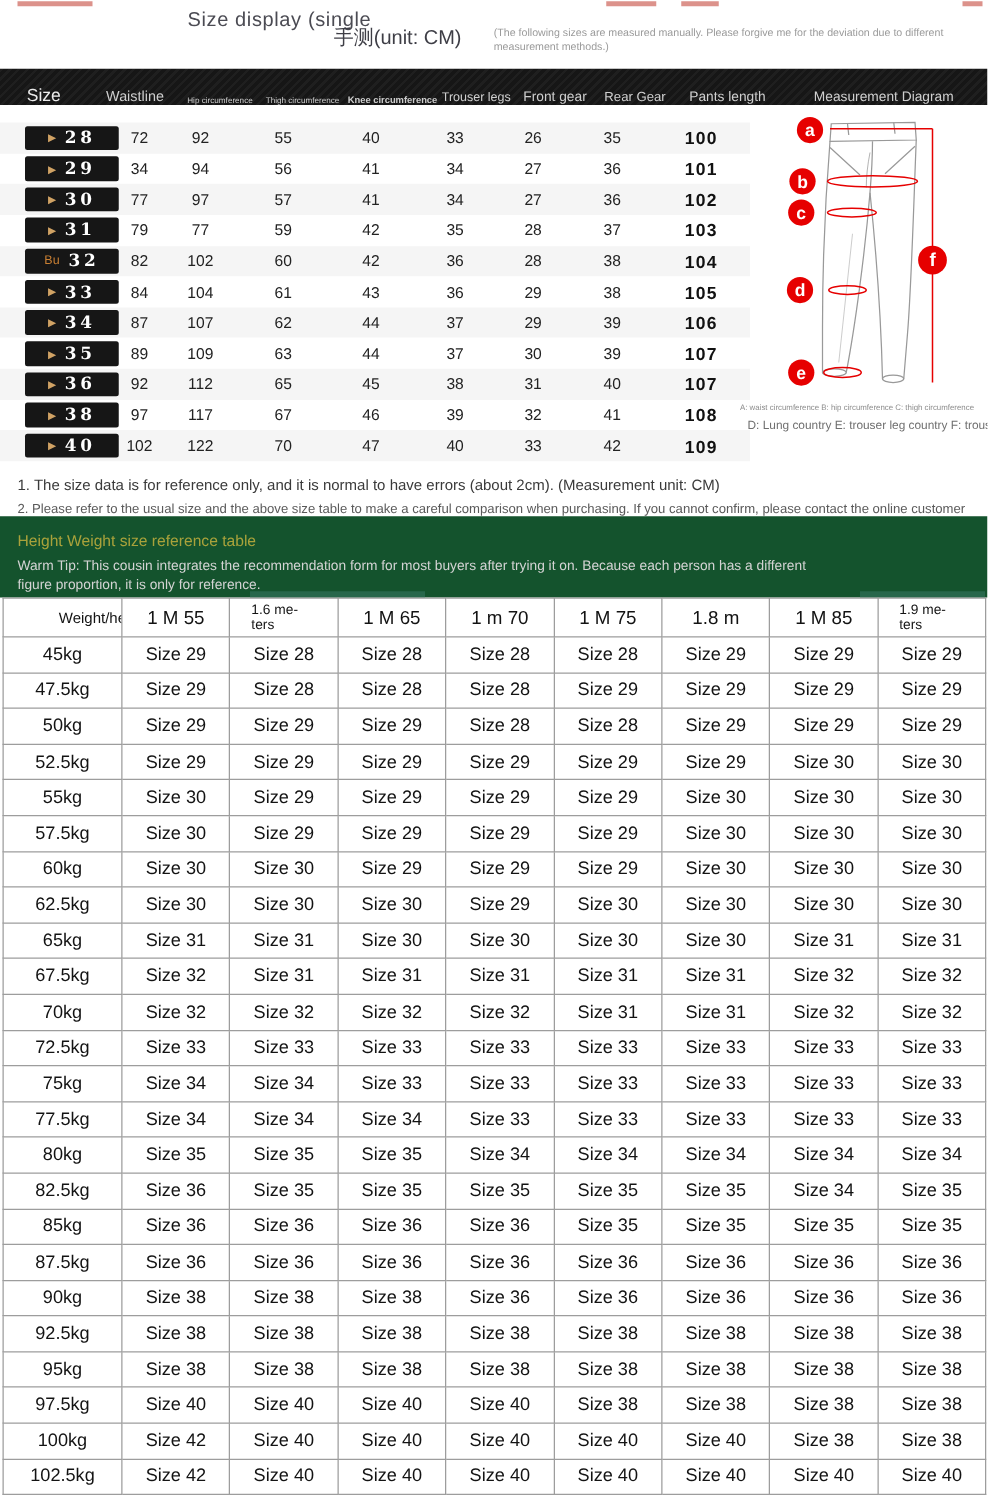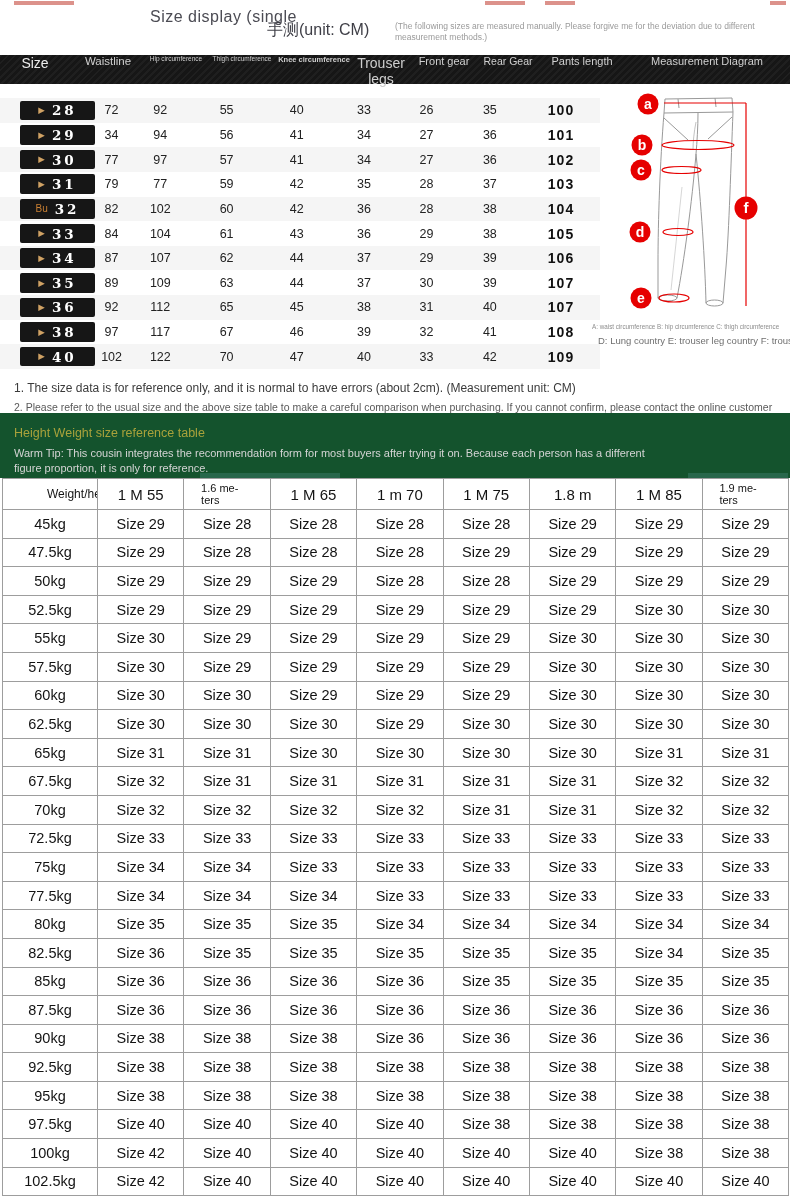--- a/index.html
+++ b/index.html
@@ -9,28 +9,28 @@
   .frag { position:absolute; top:1px; height:4px; background:#c0392b; opacity:.55; }
 
   
   .page-title { position:absolute; left:150px; top:8px; font-size:16px; color:#4b4b53; letter-spacing:.5px; }
   .title-overlay { position:absolute; left:267px; top:20px; font-size:16px; font-weight:normal; color:#3e3e46; }
   .header-note { position:absolute; left:395px; top:21px; width:390px; font-size:8.5px; line-height:1.35; color:#9a9a9a; }
 
   
   .colbar { position:absolute; left:0; top:55px; width:790px; height:29px; background:#161616;
             background-image:repeating-linear-gradient(135deg, rgba(255,255,255,.04) 0 2px, rgba(0,0,0,0) 2px 5px);
-            display:flex; align-items:flex-start; color:#cfcfcf; }
+            display:flex; align-items:flex-end; color:#cfcfcf; }
   .colbar span { display:block; text-align:center; }
   .hc0 { width:70px; font-size:14px; color:#ececec; }
   .hc1 { width:76px; font-size:11.5px; }
   .hc2 { width:60px; font-size:6.5px; }
   .hc3 { width:72px; font-size:6.5px; }
   .hc4 { width:72px; font-size:7.5px;font-weight:bold; }
-  .hc5 { width:62px; font-size:14px; }
+  .hc5 { width:62px; font-size:10px; }
   .hc6 { width:64px; font-size:11px; }
   .hc7 { width:64px; font-size:10.5px; }
   .hc8 { width:84px; font-size:11px; }
   .hc9 { flex:1; font-size:11px; }
 
   
   .size-rows { position:absolute; left:0; top:98px; width:600px; }
   .srow { display:flex; align-items:center; height:24.65px; }
   .srow.alt { background:#f5f5f5; }
   .btnwrap { width:96px; padding-left:20px; }

